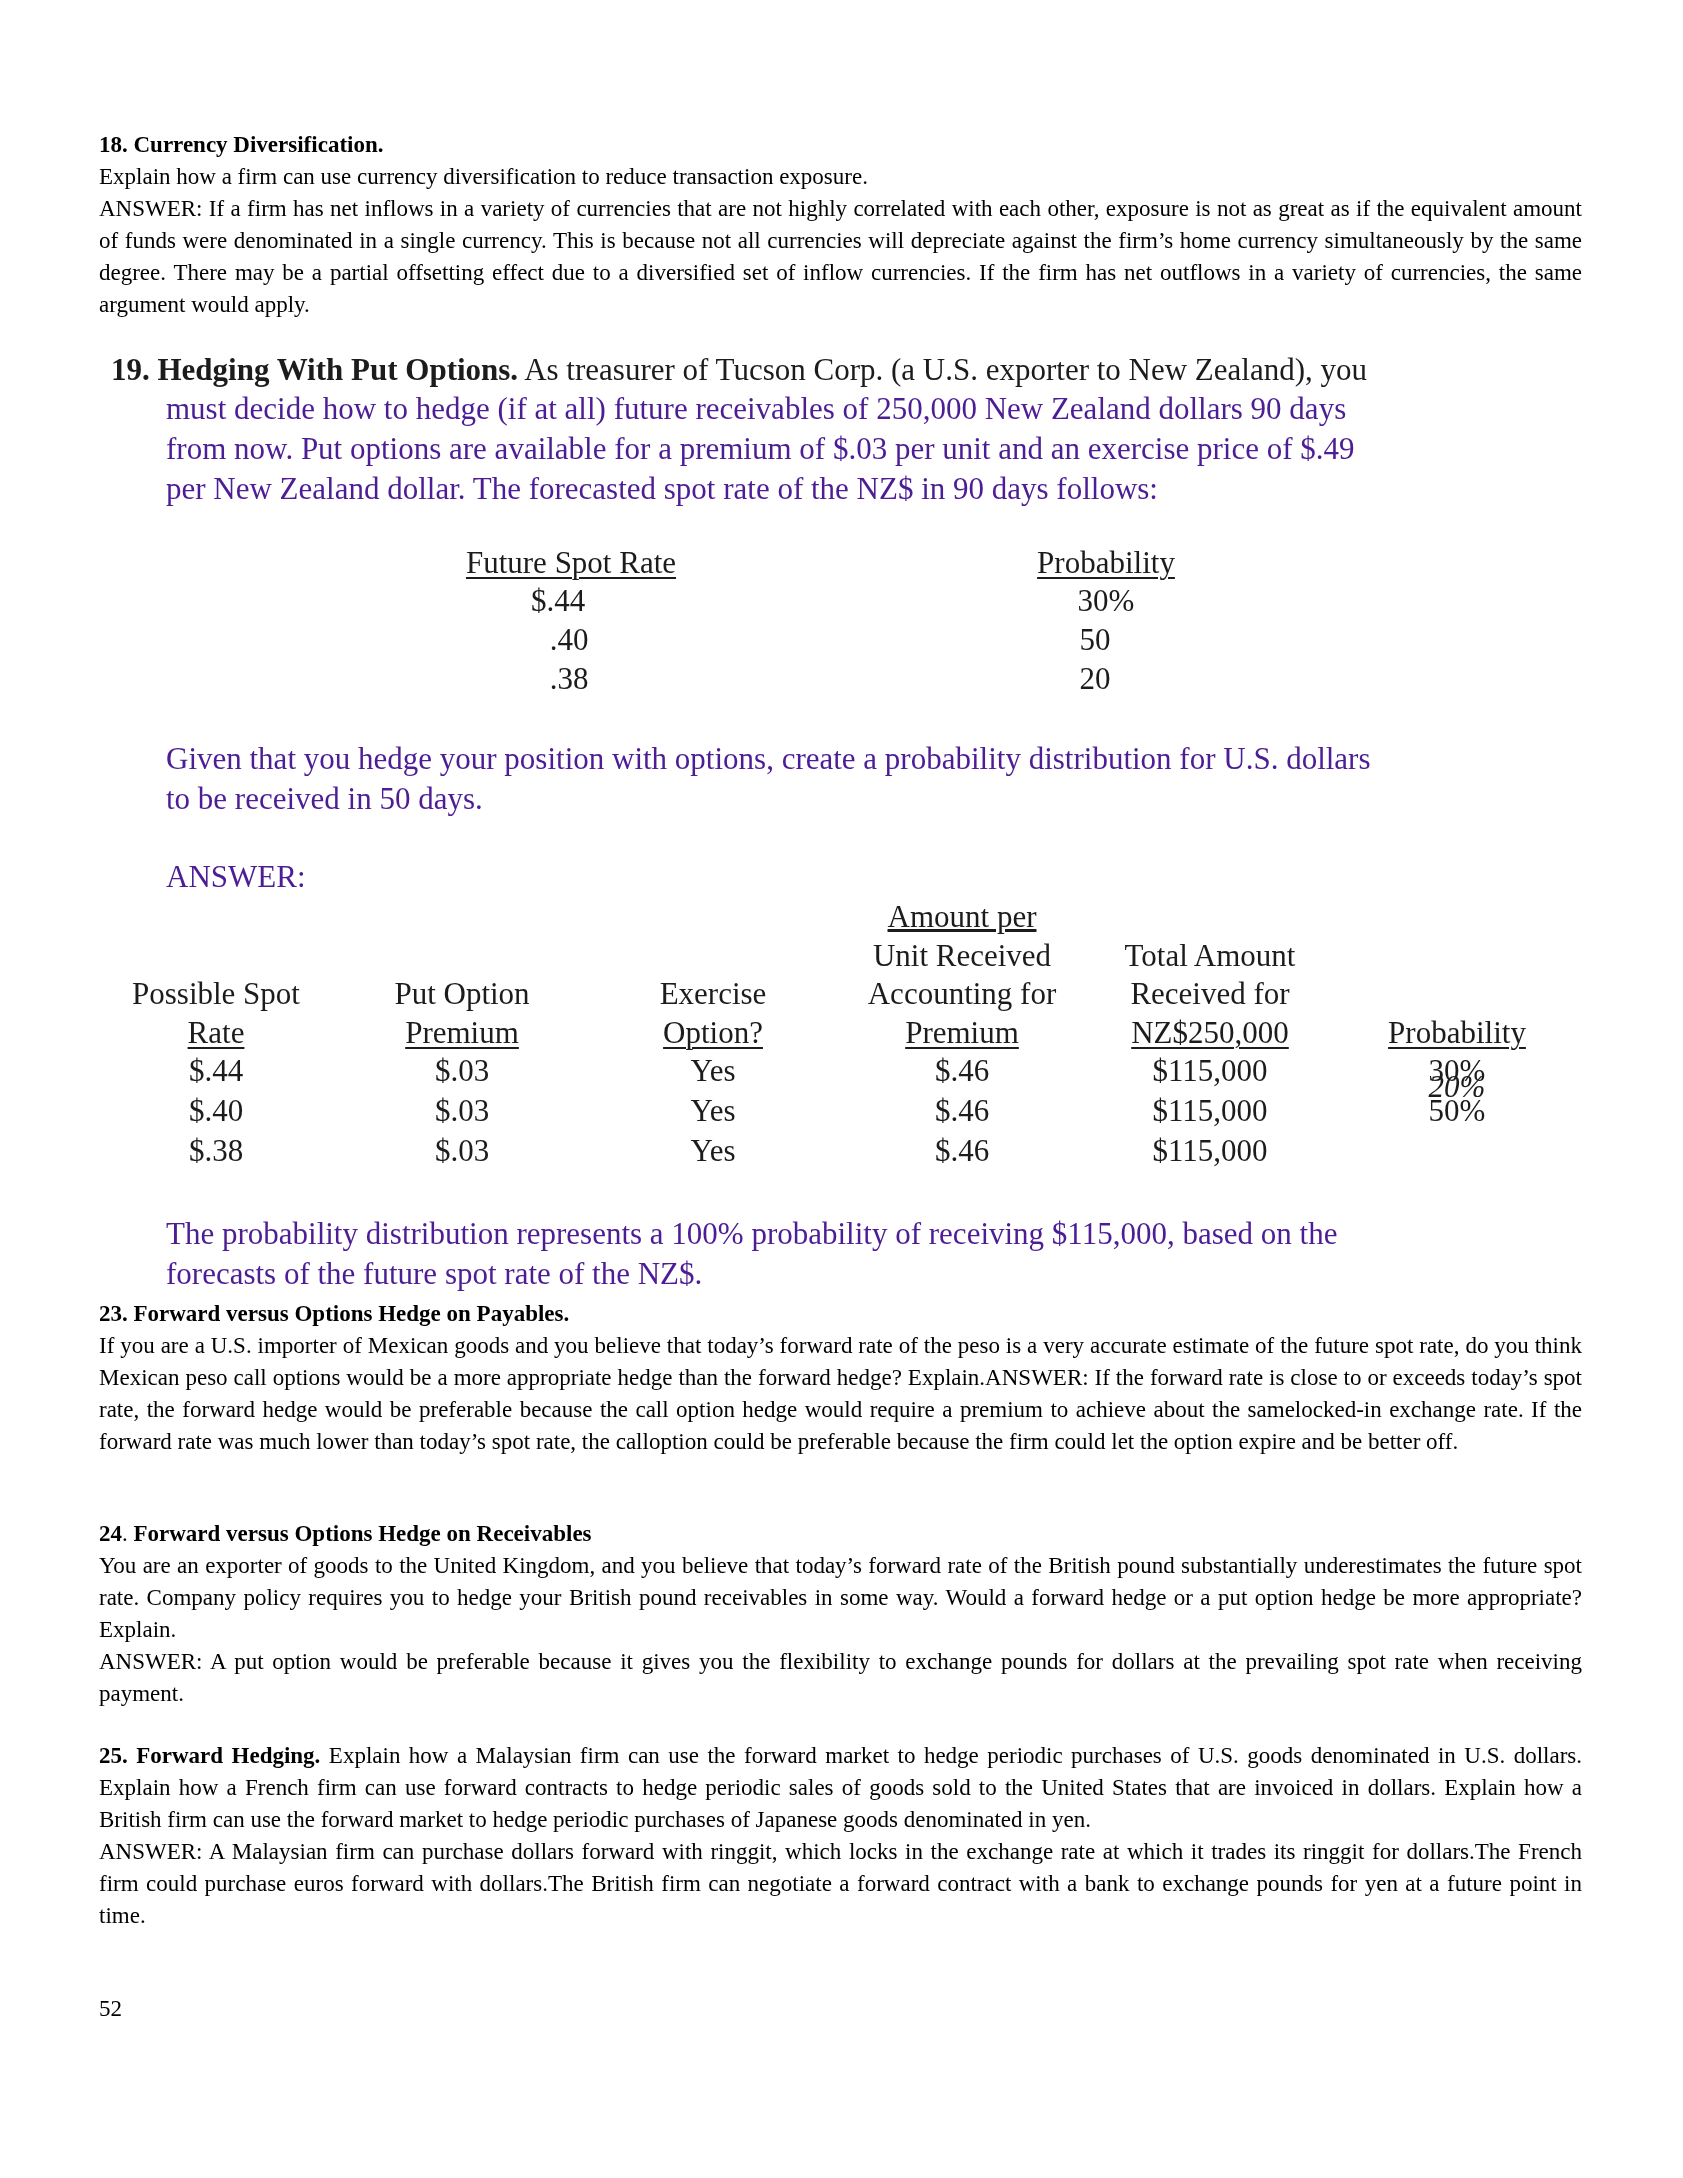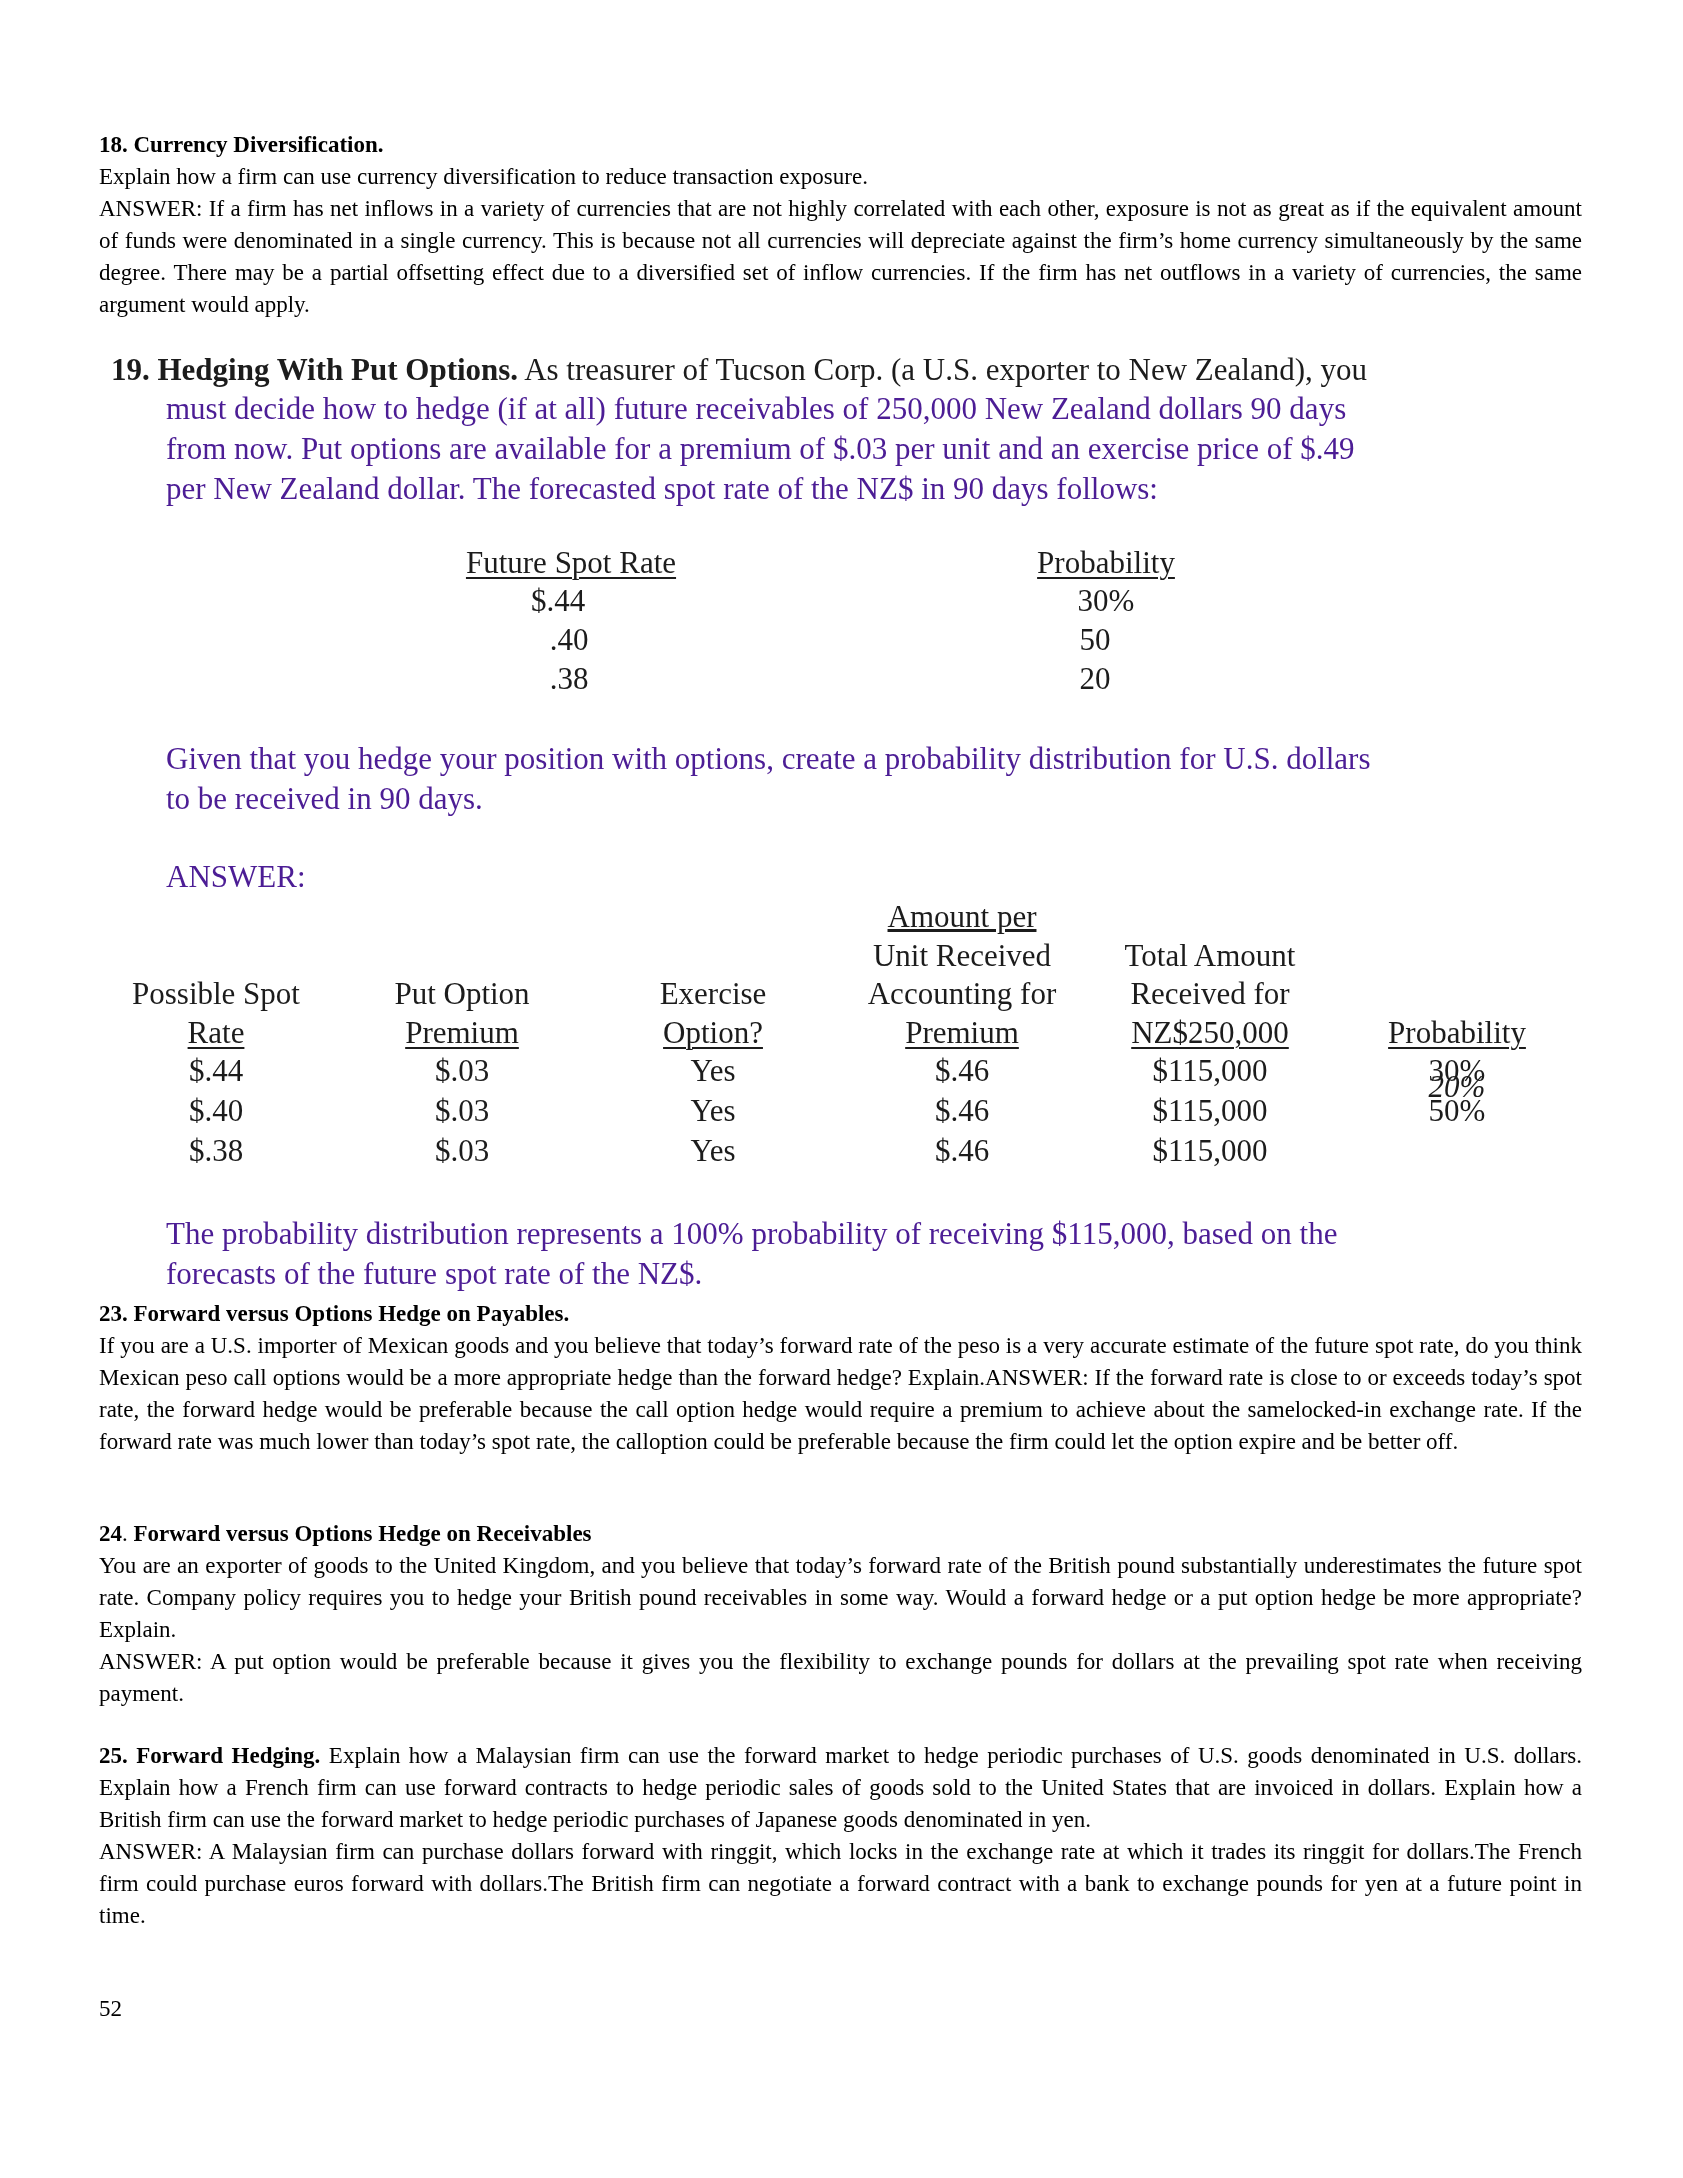--- a/index.html
+++ b/index.html
@@ -56,21 +56,21 @@
 
     <div class="cell" style="left:569px; top:622px;">.40</div>
     <div class="cell" style="left:1095px; top:622px;">50</div>
 
     <div class="cell" style="left:569px; top:661px;">.38</div>
     <div class="cell" style="left:1095px; top:661px;">20</div>
   </div>
 
   <div class="indent-block" style="top:739px; white-space:nowrap;">
     <div>Given that you hedge your position with options, create a probability distribution for U.S. dollars</div>
-    <div>to be received in 90 days.</div>
+    <div>to be received in 50 days.</div>
   </div>
 
   <div class="indent-block" style="top:857px;">ANSWER:</div>
 
   <div class="atable">
 
     <div class="cell" style="left:216px; top:975px;">Possible Spot</div>
     <div class="cell u" style="left:216px; top:1014px;">Rate</div>
 
     <div class="cell" style="left:462px; top:975px;">Put Option</div>

